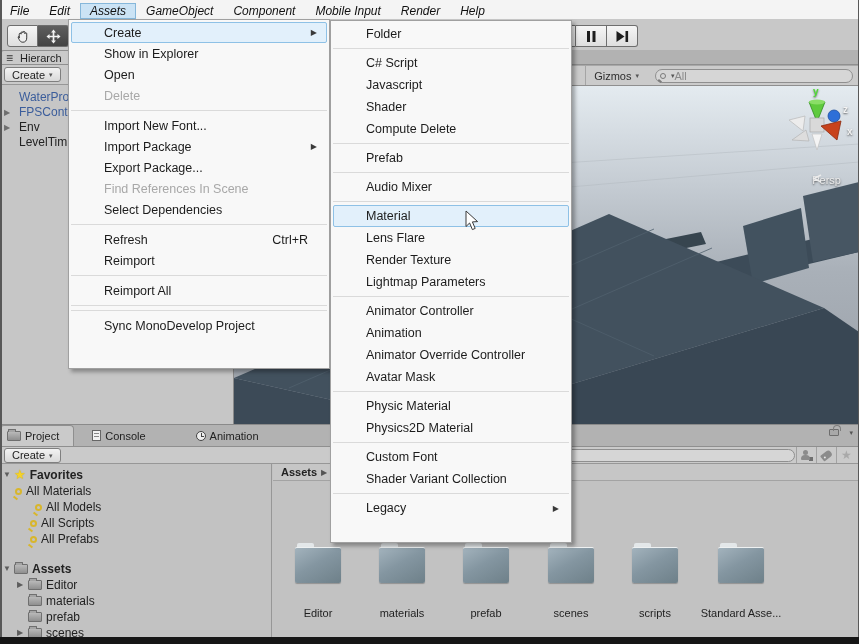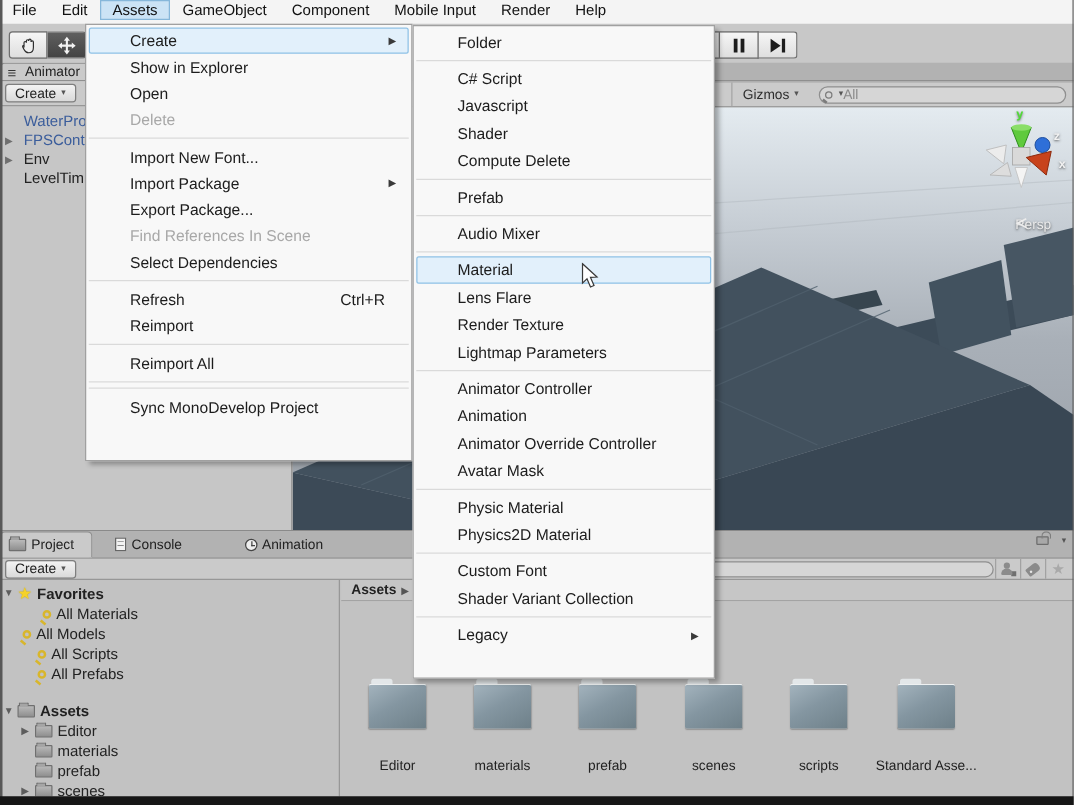--- a/index.html
+++ b/index.html
@@ -8,21 +8,21 @@
     position:relative; overflow:hidden;
     font-family:"Liberation Sans", sans-serif;
     background:#c8c8c8; color:#222;
   }
   
   .win-edge-l{position:absolute;left:0;top:0;bottom:0;width:2px;background:#585858;z-index:40;}
   .win-edge-r{position:absolute;right:0;top:0;bottom:0;width:1px;background:#585858;z-index:40;}
   .win-bottom{position:absolute;left:0;right:0;top:637px;height:7px;background:#161616;z-index:40;}
 
   
-  .menubar{position:absolute;left:0;top:0;right:0;height:19px;background:#f4f4f4;display:flex;align-items:flex-start;font-size:12px;z-index:30;}
+  .menubar{position:absolute;left:0;top:0;right:0;height:19px;background:#f4f4f4;display:flex;align-items:flex-end;font-size:12px;z-index:30;font-style:italic;}
   .menubar .mb-item{display:flex;align-items:center;padding:0 9px;color:#111;border:1px solid transparent;}
   .menubar .mb-item.active{background:#cbe3f5;border-color:#86b7da;}
 
   
   .main-toolbar{position:absolute;left:0;top:19px;right:0;height:31px;background:#c8c8c8;z-index:5;}
   .tool-group{position:absolute;top:6px;display:flex;}
   .tool-btn{width:31px;height:22px;display:flex;align-items:center;justify-content:center;background:linear-gradient(#f6f6f6,#dedede);border:1px solid #6e6e6e;border-left:none;}
   .tool-btn:first-child{border-left:1px solid #6e6e6e;border-radius:3px 0 0 3px;}
   .tool-btn:last-child{border-radius:0 3px 3px 0;}
   .tool-btn.selected{background:linear-gradient(#5f5f5f,#434343);}
@@ -177,21 +177,21 @@
       </svg>
       <span>Persp</span>
     </div>
   </div>
 </div>
 
 <div class="hierarchy">
   <div class="tabstrip">
     <div class="tab active">
       <span class="hticon">≡</span>
-      <span>Animator</span>
+      <span>Hierarch</span>
     </div>
   </div>
   <div class="panel-toolbar">
     <div class="btn-dd">
       <span>Create</span>
       <span class="caret">▾</span>
     </div>
   </div>
   <div class="h-list">
     <div class="h-row h-blue">
@@ -287,25 +287,25 @@
       </div>
     </div>
   </div>
 
   <div class="proj-tree">
     <div class="t-row" style="padding-left:14px;">
       <span class="t-fold" style="left:3px;">▼</span>
       <span class="star-ico">★</span>
       <span class="t-label bold">Favorites</span>
     </div>
-    <div class="t-row" style="padding-left:34px;">
+    <div class="t-row" style="padding-left:15px;">
       <span class="mag-ico"></span>
       <span class="t-label">All Materials</span>
     </div>
-    <div class="t-row" style="padding-left:18px;">
+    <div class="t-row" style="padding-left:35px;">
       <span class="mag-ico"></span>
       <span class="t-label">All Models</span>
     </div>
     <div class="t-row" style="padding-left:30px;">
       <span class="mag-ico"></span>
       <span class="t-label">All Scripts</span>
     </div>
     <div class="t-row" style="padding-left:30px;">
       <span class="mag-ico"></span>
       <span class="t-label">All Prefabs</span>

